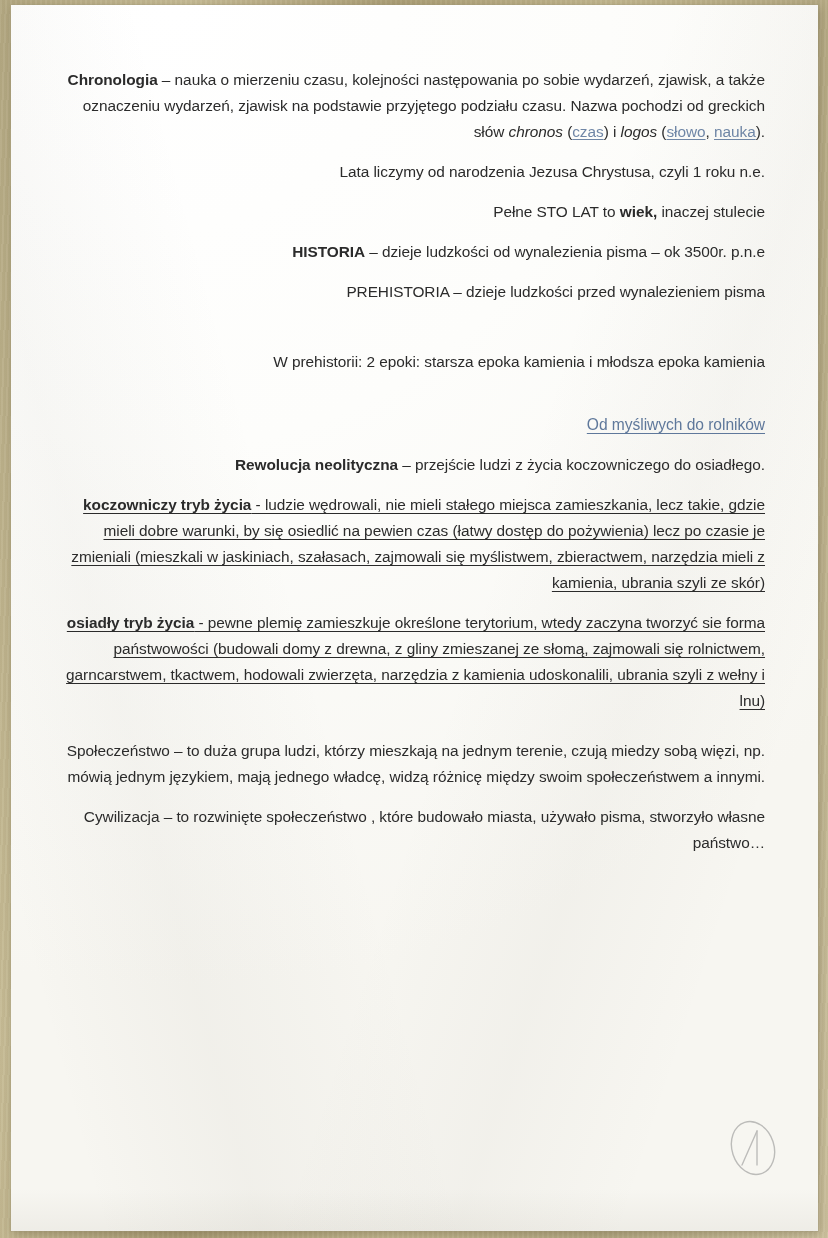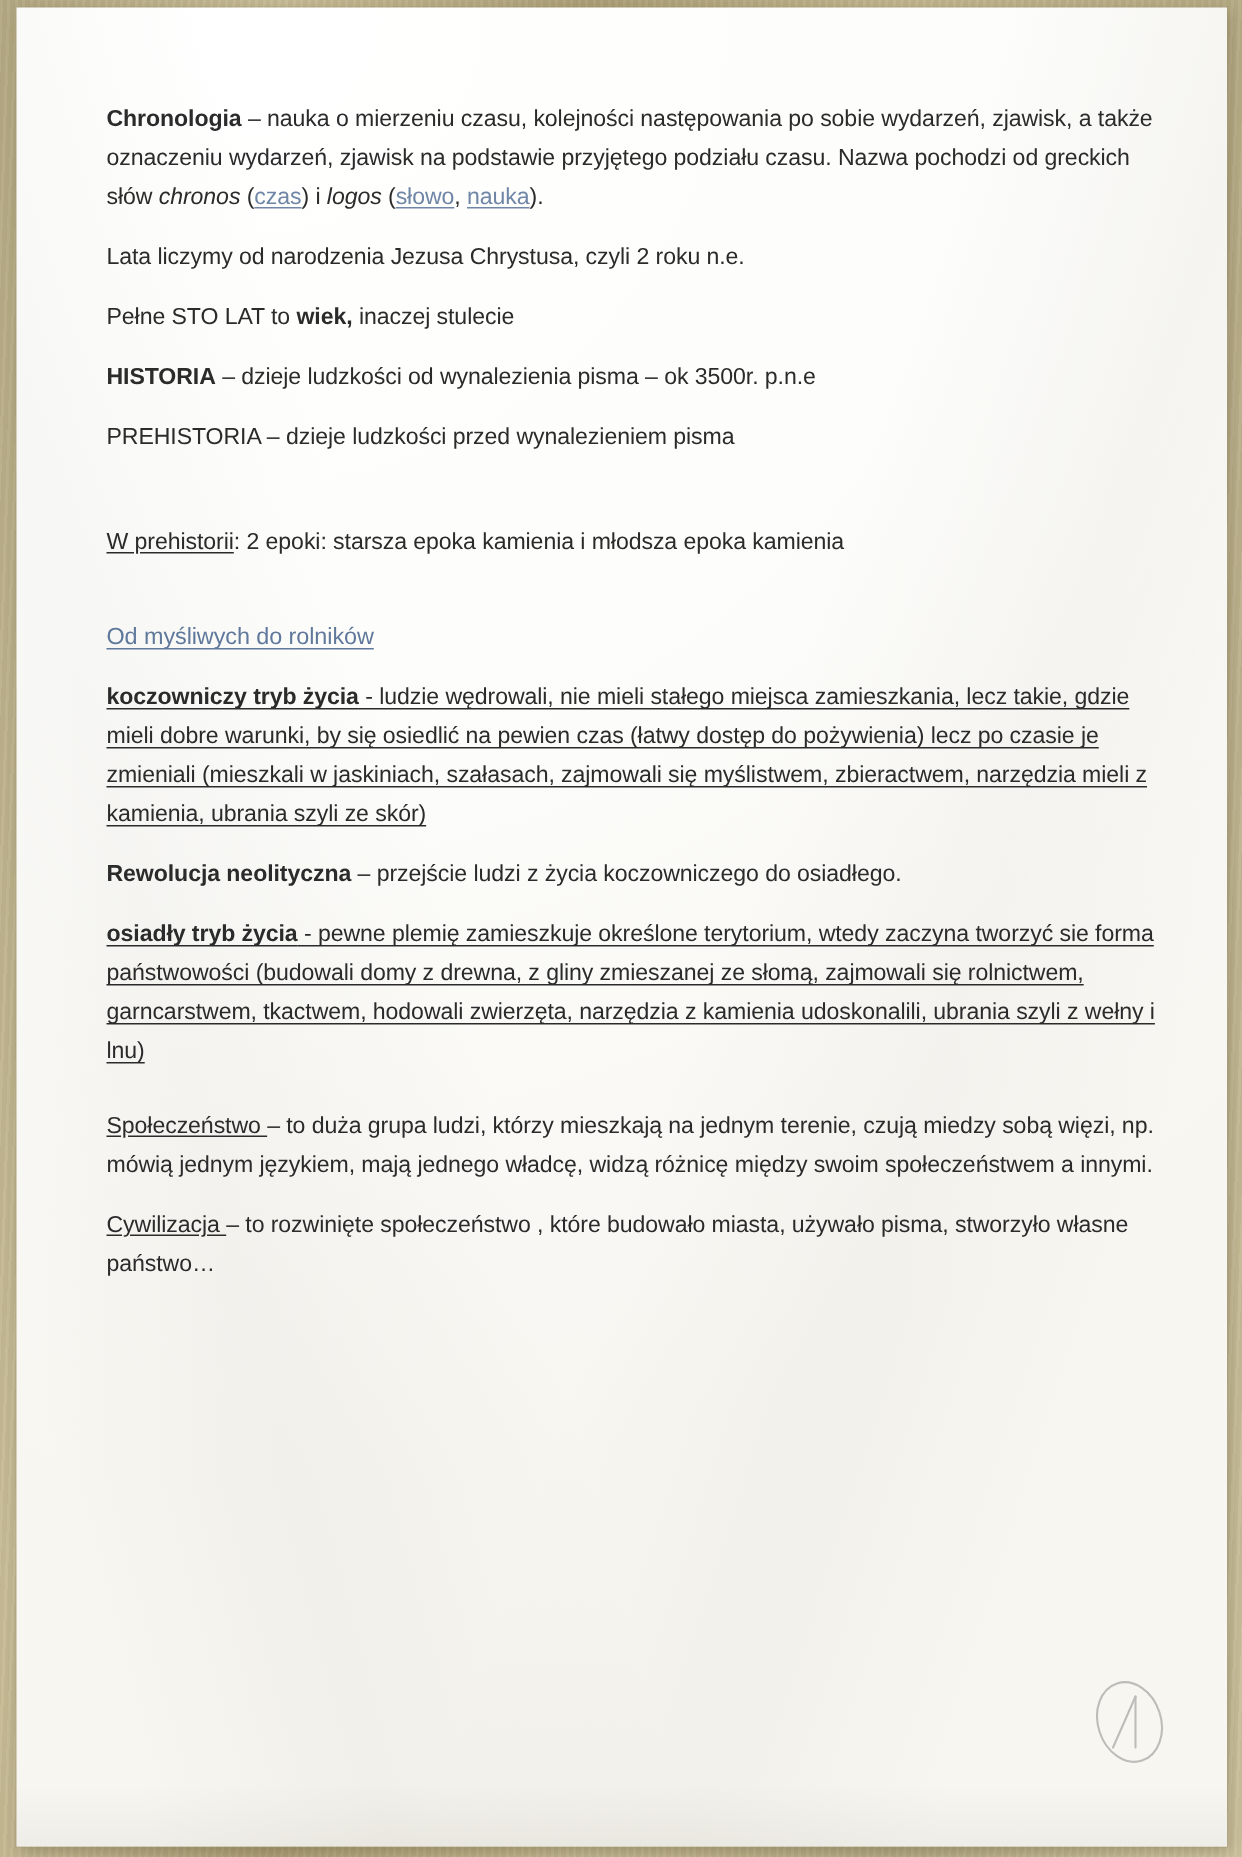--- a/index.html
+++ b/index.html
@@ -78,36 +78,37 @@
     position:absolute;
     left:0; right:0; bottom:0;
     height:42px;
     pointer-events:none;
     background:linear-gradient(180deg, rgba(0,0,0,0) 0%, rgba(120,112,90,0.07) 100%);
   }
 
   
   #content {
     position: absolute;
-    left: 60px;
+    left: 42px;
     top: 62px;
     width: 712px;
     color: #2b2b2b;
     font-size: 15.4px;
     line-height: 26px;
     letter-spacing: -0.05px;
+    text-align: right;
   }
 
   .para {
     margin: 0 0 14px 0;
   }
   .para.tight { margin-bottom: 7px; }
   .b { font-weight: bold; }
   .i { font-style: italic; }
-  .u { text-decoration: underline; text-underline-offset: 2px; }
+  .u { text-underline-offset: 2px; }
   .link {
     color: #6f86a6;
     text-decoration: underline;
     text-underline-offset: 2px;
   }
   .heading-blue {
     color: #5e7characters;
   }
   .heading-blue {
     color: #5f789b;
@@ -141,21 +142,21 @@
 <div id="sheet">
 
   <div id="content">
 
     <p class="para">
       <span class="b">Chronologia</span><span> – </span><span>nauka o mierzeniu czasu, kolejności następowania po sobie wydarzeń,</span>
       <span>zjawisk, a także oznaczeniu wydarzeń, zjawisk na podstawie przyjętego podziału czasu.</span>
       <span>Nazwa pochodzi od greckich słów </span><span class="i">chronos</span><span> (</span><a class="link" href="#">czas</a><span>) i </span><span class="i">logos</span><span> (</span><a class="link" href="#">słowo</a><span>, </span><a class="link" href="#">nauka</a><span>).</span>
     </p>
 
-    <p class="para">Lata liczymy od narodzenia Jezusa Chrystusa, czyli 2 roku n.e.</p>
+    <p class="para">Lata liczymy od narodzenia Jezusa Chrystusa, czyli 1 roku n.e.</p>
 
     <p class="para">
       <span>Pełne STO LAT to </span><span class="b">wiek,</span><span> inaczej stulecie</span>
     </p>
 
 
     <p class="para">
       <span class="b">HISTORIA</span><span> – dzieje ludzkości od wynalezienia pisma – ok 3500r. p.n.e</span>
     </p>
 
@@ -169,26 +170,26 @@
     </p>
 
 
     <div class="spacer-lg"></div>
 
     <p class="para">
       <span class="heading-blue">Od myśliwych do rolników</span>
     </p>
 
 
+    <p class="para">
+      <span class="b">Rewolucja neolityczna</span><span> – przejście ludzi z życia koczowniczego do osiadłego.</span>
+    </p>
+
     <p class="para block-underline">
       <span class="b">koczowniczy tryb życia</span><span> - ludzie wędrowali, nie mieli stałego miejsca zamieszkania, lecz takie, gdzie mieli dobre warunki, by się osiedlić na pewien czas (łatwy dostęp do pożywienia) lecz po czasie je zmieniali (mieszkali w jaskiniach, szałasach, zajmowali się myślistwem, zbieractwem, narzędzia mieli z kamienia, ubrania szyli ze skór)</span>
-    </p>
-
-    <p class="para">
-      <span class="b">Rewolucja neolityczna</span><span> – przejście ludzi z życia koczowniczego do osiadłego.</span>
     </p>
 
     <p class="para block-underline">
       <span class="b">osiadły tryb życia</span><span> - pewne plemię zamieszkuje określone terytorium, wtedy zaczyna tworzyć sie forma państwowości (budowali domy z drewna, z gliny zmieszanej ze słomą, zajmowali się rolnictwem, garncarstwem, tkactwem, hodowali zwierzęta, narzędzia z kamienia udoskonalili, ubrania szyli z wełny i lnu)</span>
     </p>
 
     <div class="spacer-sm"></div>
 
 
     <p class="para">

